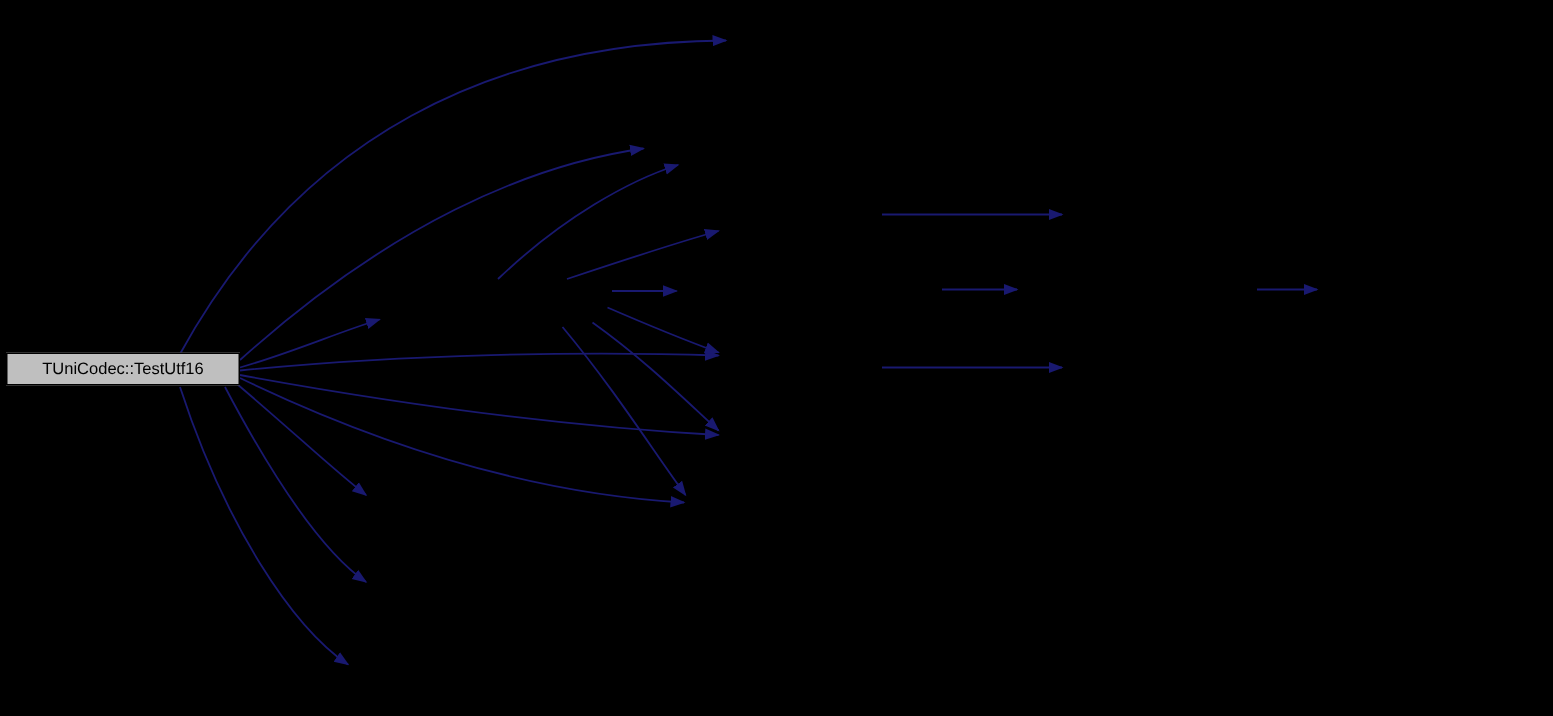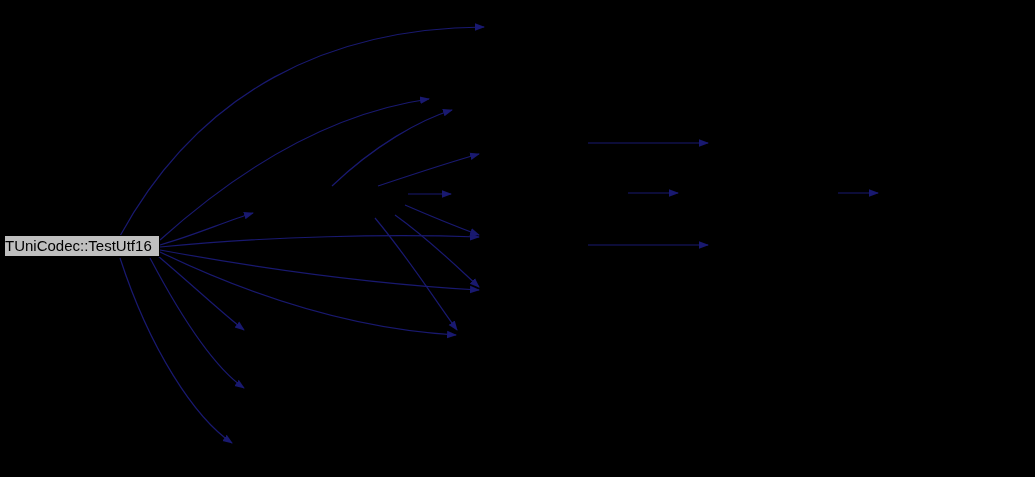--- a/index.html
+++ b/index.html
@@ -26,23 +26,23 @@
   }
   .graph-node {
     position: absolute;
     left: 4px;
     top: 235px;
     width: 154px;
     height: 20px;
     background: #bfbfbf;
     border: 1px solid #000000;
     color: #000000;
-    font-size: 15px;
+    font-size: 11px;
     line-height: 20px;
-    text-align: left;
+    text-align: center;
     white-space: nowrap;
     box-sizing: content-box;
   }
 </style>
 </head>
 <body style="background: rgb(0, 0, 0);">
 
 <div class="stage">
   <svg class="graph" xmlns="http://www.w3.org/2000/svg" viewBox="0 0 1035 477">
       <defs>

